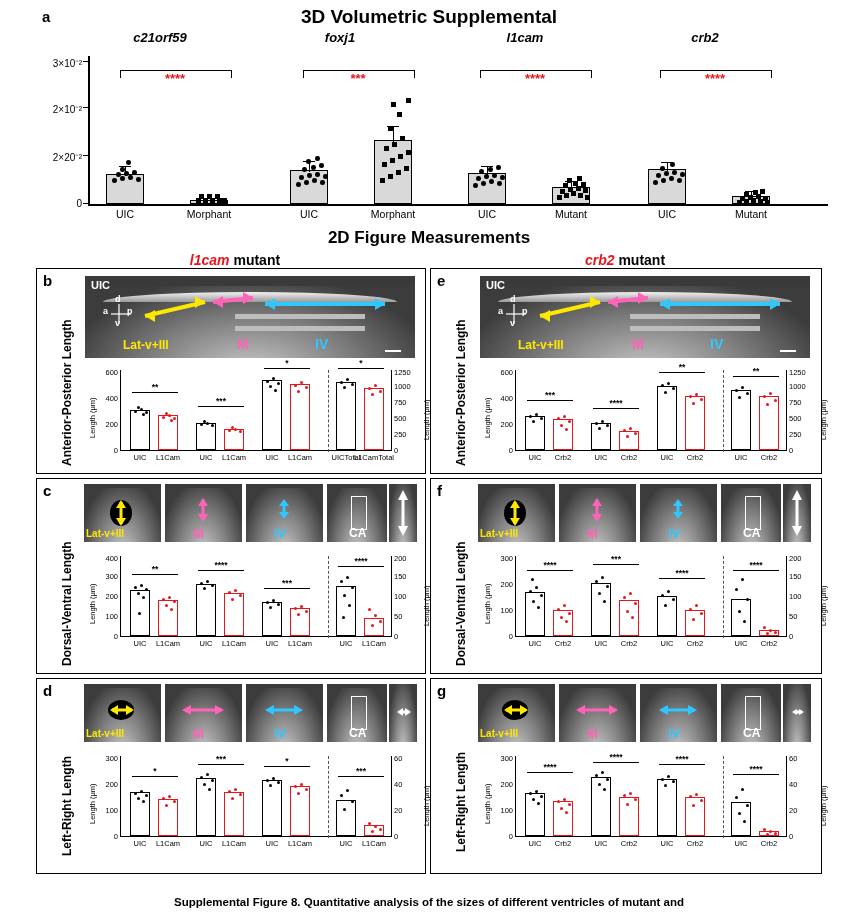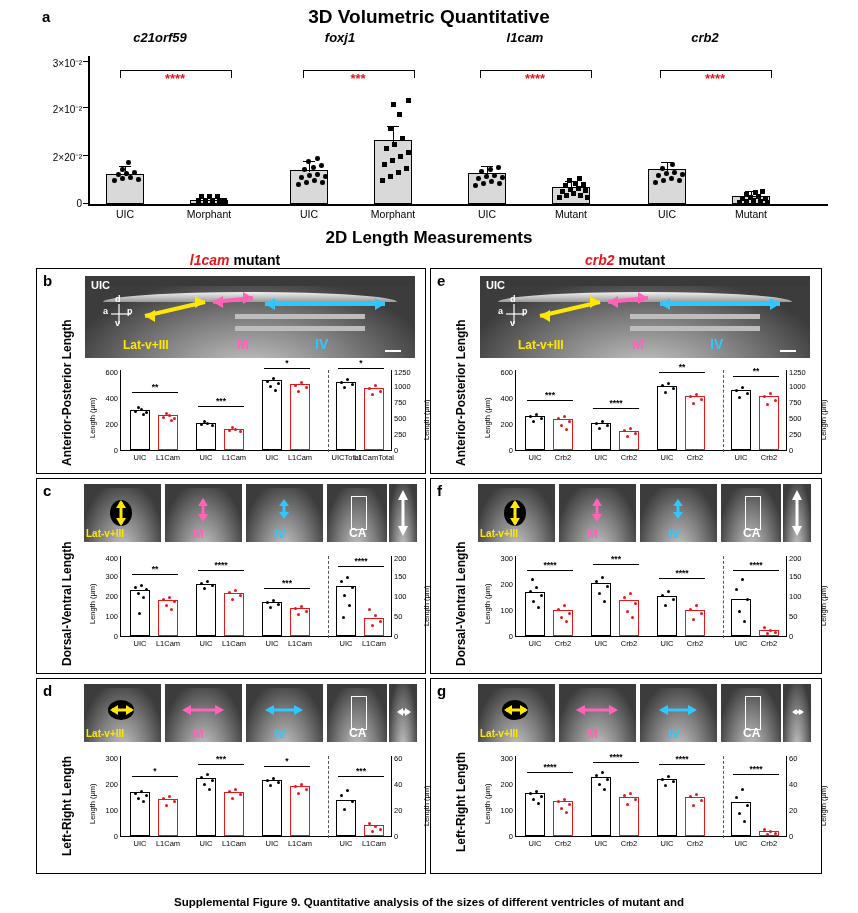--- a/index.html
+++ b/index.html
@@ -59,21 +59,21 @@
   .pline{position:absolute;border-top:1px solid #000;}
   .dashed{position:absolute;border-left:1px dashed #555;}
   .pyaxislbl{position:absolute;font-size:7.5px;transform-origin:0 0;transform:rotate(-90deg);white-space:nowrap;}
 
   .caption{position:absolute;left:0;top:896px;width:858px;text-align:center;font-size:11.5px;font-weight:bold;}
 </style>
 </head>
 <body>
 
 <div class="abs panel-letter" style="left:42px;top:8px;">a</div>
-<div class="abs main-title" style="left:0;top:6px;">3D Volumetric Quantitative</div>
+<div class="abs main-title" style="left:0;top:6px;">3D Volumetric Supplemental</div>
 
 <div class="abs" id="topchart">
 
   <div class="grouplab" style="left:55px;top:0px;width:130px;">c21orf59</div>
   <div class="grouplab" style="left:235px;top:0px;width:130px;">foxj1</div>
   <div class="grouplab" style="left:420px;top:0px;width:130px;">l1cam</div>
   <div class="grouplab" style="left:600px;top:0px;width:130px;">crb2</div>
 
   <div class="axisline" style="left:48px;top:26px;width:1.6px;height:148px;"></div>
   <div class="axisline" style="left:48px;top:174px;width:740px;height:1.6px;"></div>
@@ -215,21 +215,21 @@
   <div class="sq" style="left:708px;top:165px;"></div>
     <div class="sq" style="left:716px;top:164px;"></div>
   <div class="sq" style="left:723px;top:166px;"></div>
     <div class="sq" style="left:704px;top:162px;"></div>
   <div class="sq" style="left:713px;top:160px;"></div>
     <div class="sq" style="left:720px;top:159px;"></div>
   <div class="xlab" style="left:602px;top:178px;width:50px;">UIC</div>
   <div class="xlab" style="left:683px;top:178px;width:56px;">Mutant</div>
 </div>
 
-<div class="abs sub-title" style="left:0;top:228px;">2D Length Measurements</div>
+<div class="abs sub-title" style="left:0;top:228px;">2D Figure Measurements</div>
 
 <div class="abs mut-head" style="left:60px;top:252px;width:350px;">
   <span class="ital red">l1cam</span><span> mutant</span>
 </div>
 <div class="abs mut-head" style="left:450px;top:252px;width:350px;">
   <span class="ital red">crb2</span><span> mutant</span>
 </div>
 
 <div class="colbox" style="left:36px;top:268px;width:390px;height:206px;"></div>
 <div class="abs panel-letter" style="left:43px;top:272px;">b</div>
@@ -977,13 +977,13 @@
   <div class="pxlab" style="left:25px;top:87px;">UIC</div>
   <div class="pxlab" style="left:53px;top:87px;">Crb2</div>
   <div class="pxlab" style="left:91px;top:87px;">UIC</div>
   <div class="pxlab" style="left:119px;top:87px;">Crb2</div>
   <div class="pxlab" style="left:157px;top:87px;">UIC</div>
   <div class="pxlab" style="left:185px;top:87px;">Crb2</div>
   <div class="pxlab" style="left:231px;top:87px;">UIC</div>
   <div class="pxlab" style="left:259px;top:87px;">Crb2</div>
 </div>
 
-<div class="caption">Supplemental Figure 9. Quantitative analysis of the sizes of different ventricles of mutant and</div>
+<div class="caption">Supplemental Figure 8. Quantitative analysis of the sizes of different ventricles of mutant and</div>
 
 </body></html>

